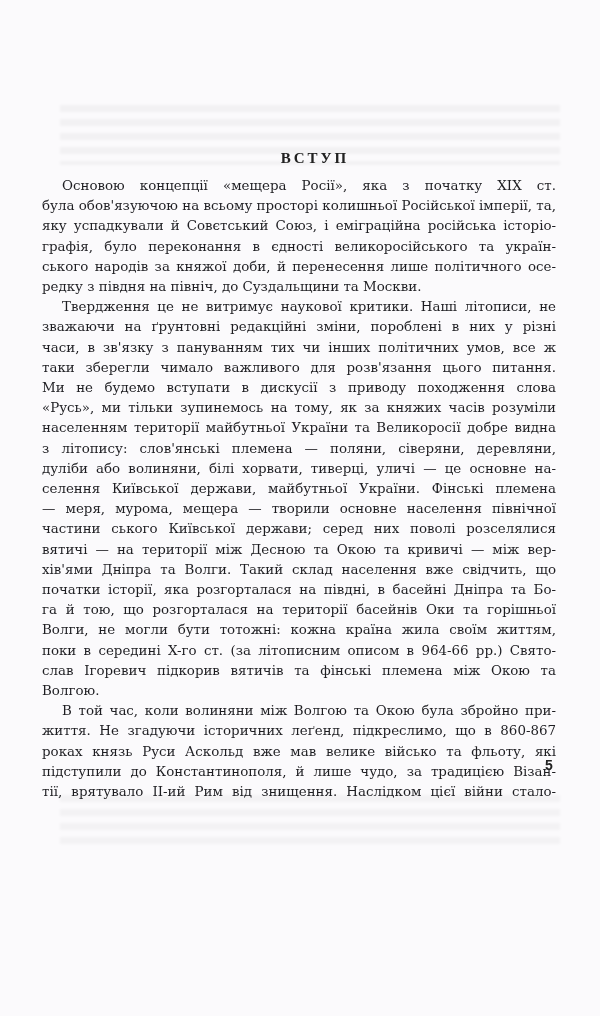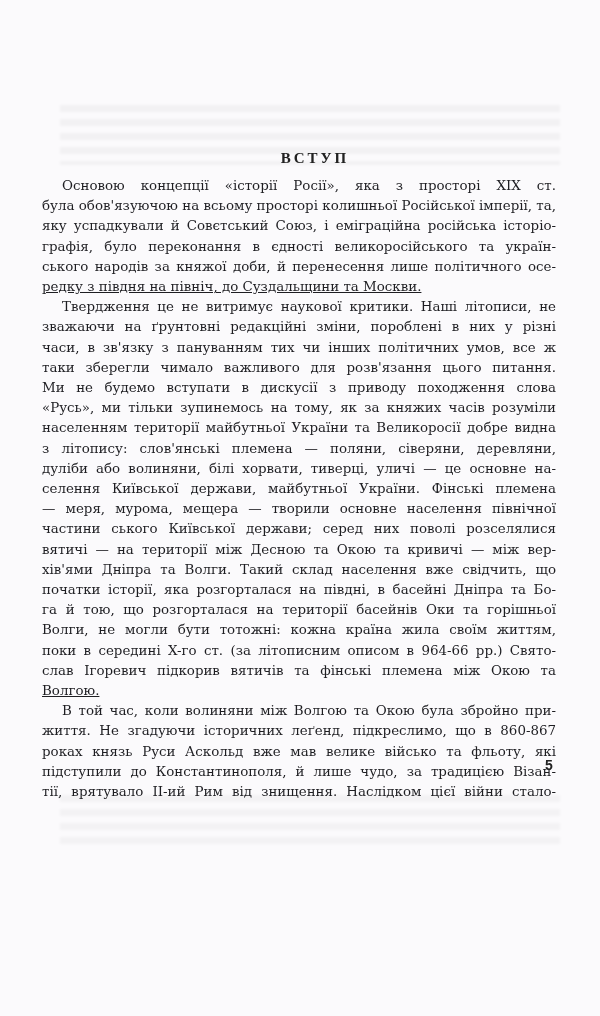--- a/index.html
+++ b/index.html
@@ -26,38 +26,38 @@
     font-family: "Liberation Serif", serif; color: #222;
   }
   .text {
     position: absolute; left: 42px; top: 176px; width: 514px;
     font-size: 13.4px; line-height: 20.2px;
   }
   .line {
     display: block; white-space: nowrap;
     text-align: justify; text-align-last: justify;
   }
-  .line.last { text-align-last: left; text-decoration: underline; }
+  .line.last { text-align-last: left; }
   .line.indent { padding-left: 20px; }
   .pagenum {
     position: absolute; left: 545px; top: 757px;
     font-family: "Liberation Sans", sans-serif; font-weight: bold; font-size: 14px; color: #222;
   }
 </style>
 </head>
 <body>
 
 <div class="bleed"></div>
 <div class="bleed2"></div>
 
 <div class="title">ВСТУП</div>
 
 <div class="text">
 
-  <span class="line indent">Основою концепції «історії Росії», яка з просторі XIX ст.</span>
+  <span class="line indent">Основою концепції «мещера Росії», яка з початку XIX ст.</span>
   <span class="line">була обов'язуючою на всьому просторі колишньої Російської імперії, та,</span>
   <span class="line">яку успадкували й Совєтський Союз, і еміграційна російська історіо-</span>
   <span class="line">графія, було переконання в єдності великоросійського та україн-</span>
   <span class="line">ського народів за княжої доби, й перенесення лише політичного осе-</span>
   <span class="line last">редку з півдня на північ, до Суздальщини та Москви.</span>
 
   <span class="line indent">Твердження це не витримує наукової критики. Наші літописи, не</span>
   <span class="line">зважаючи на ґрунтовні редакційні зміни, пороблені в них у різні</span>
   <span class="line">часи, в зв'язку з пануванням тих чи інших політичних умов, все ж</span>
   <span class="line">таки зберегли чимало важливого для розв'язання цього питання.</span>

